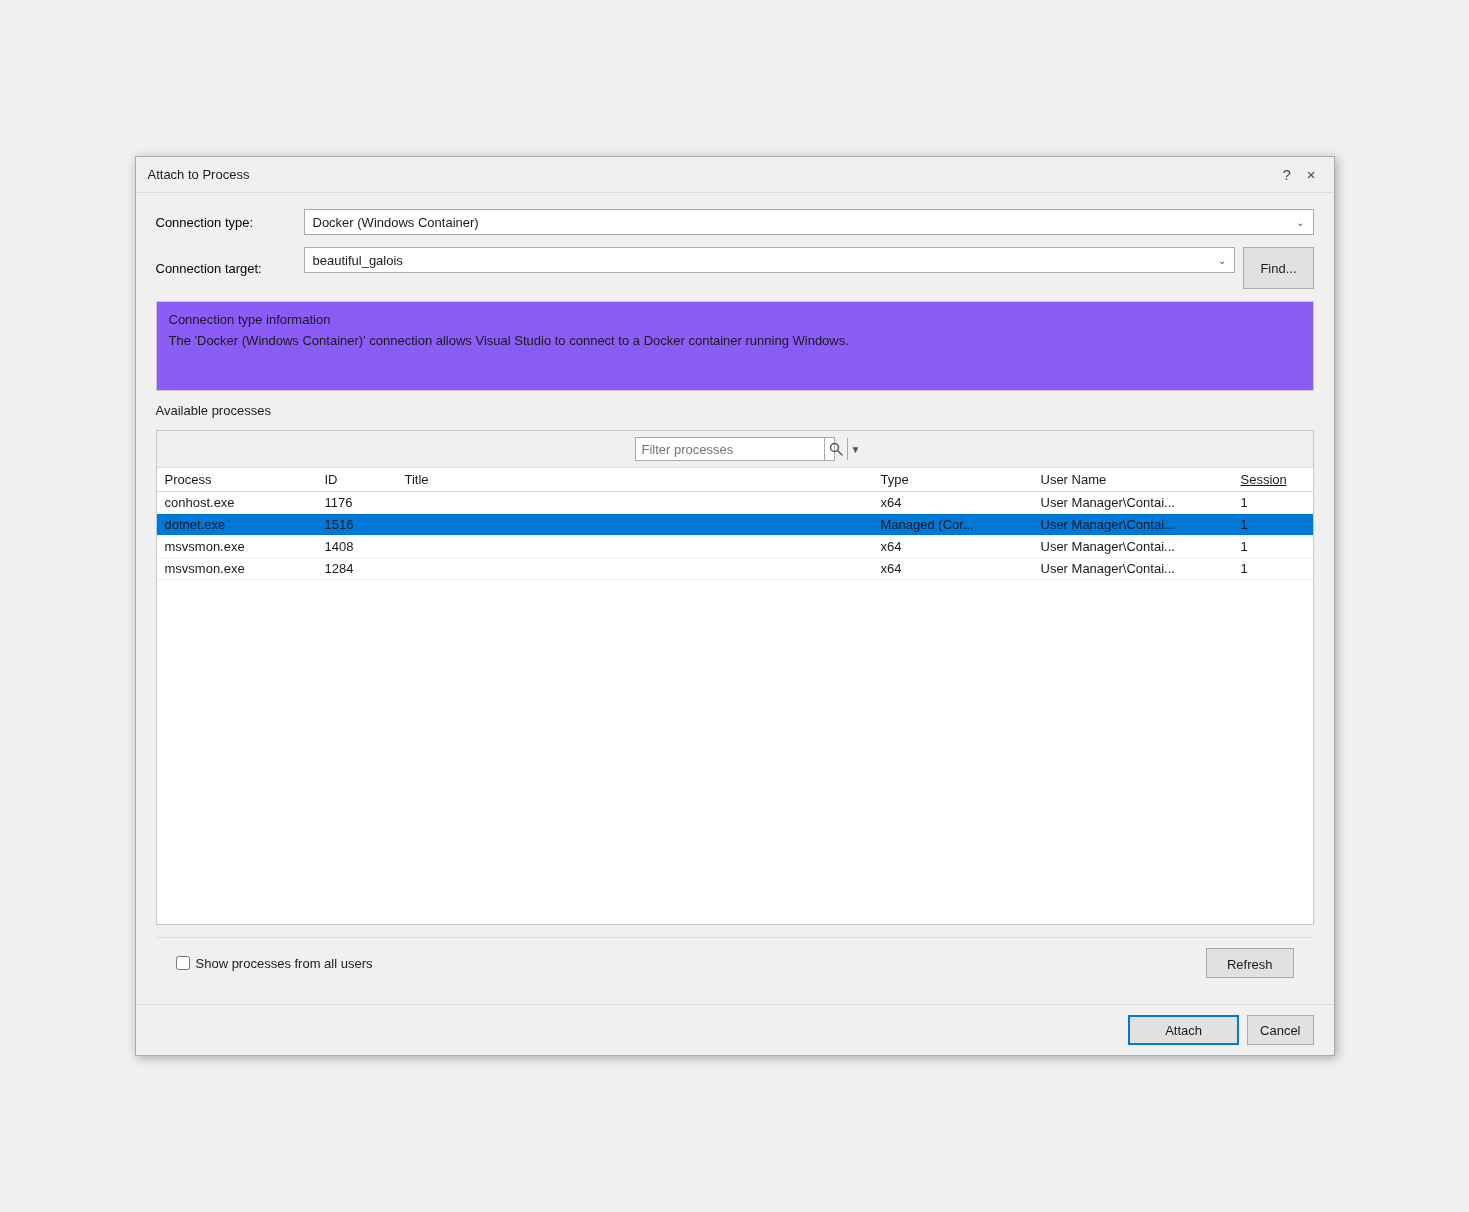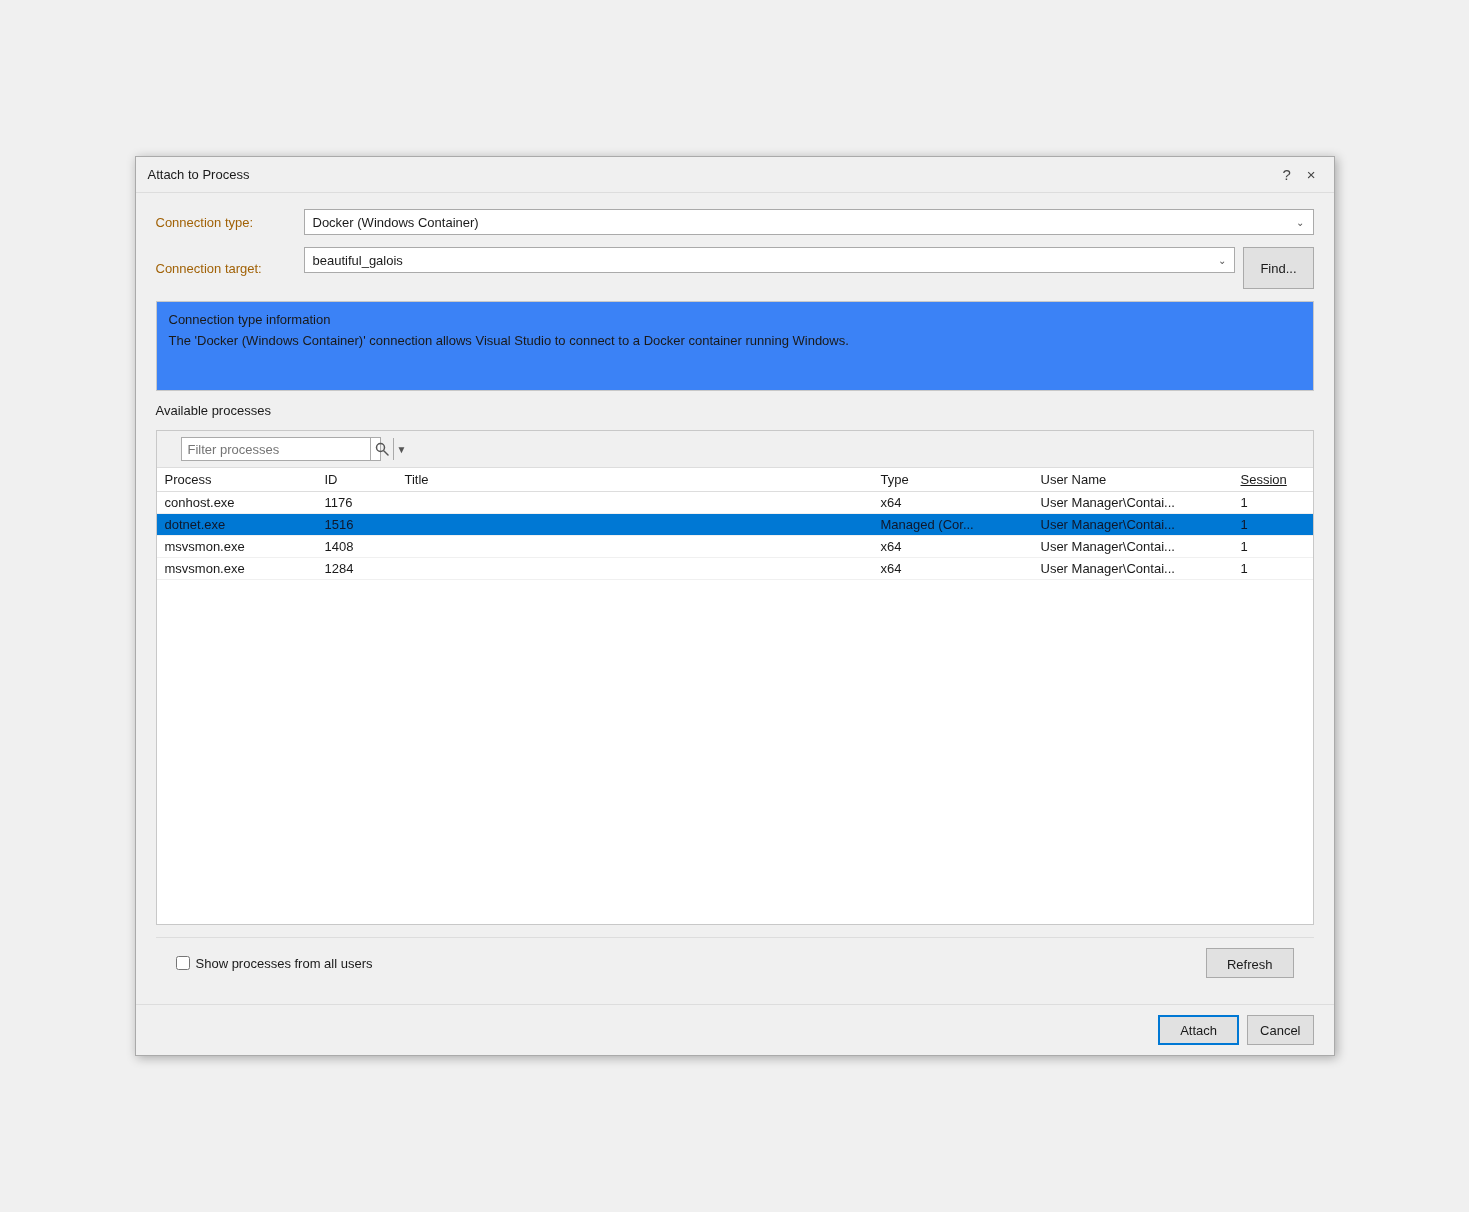--- a/index.html
+++ b/index.html
@@ -62,21 +62,21 @@
     }
     .form-row {
       display: flex;
       align-items: center;
       gap: 8px;
     }
     .form-label {
       width: 140px;
       text-align: left;
       flex-shrink: 0;
-      color: #a16207;
+      color: #000000;
     }
     .form-control-group {
       display: flex;
       flex: 1;
       gap: 8px;
       align-items: flex-start;
     }
     .combo-arrow {
       font-size: 10px;
       color: #555;
@@ -101,25 +101,25 @@
       background: #e1e1e1;
       cursor: pointer;
       font-size: 13px;
       color: #1a1a1a;
       white-space: nowrap;
     }
     .btn-attach {
       border: 2px solid #0078d4;
       background: #e1e1e1;
       height: 30px;
-      padding: 0 20px;
+      padding: 0 35px;
     }
     .info-box {
       border: 1px solid #c8c8c8;
-      background: #3b82f6;
+      background: #8b5cf6;
       padding: 10px 12px;
       min-height: 90px;
     }
     .info-box-title {
       font-weight: normal;
       margin-bottom: 6px;
     }
     .info-box-text {
       color: #1a1a1a;
     }
@@ -129,22 +129,22 @@
     }
     .available-processes-section {
       flex: 1;
       display: flex;
       flex-direction: column;
       border: 1px solid #c8c8c8;
       background: #fff;
     }
     .filter-bar {
       display: flex;
-      justify-content: flex-start;
-      padding: 6px 24px;
+      justify-content: center;
+      padding: 6px 8px;
       background: #f0f0f0;
       border-bottom: 1px solid #ddd;
     }
     .filter-input-wrapper {
       display: flex;
       align-items: center;
       border: 1px solid #aaa;
       background: #fff;
       height: 24px;
       width: 200px;

